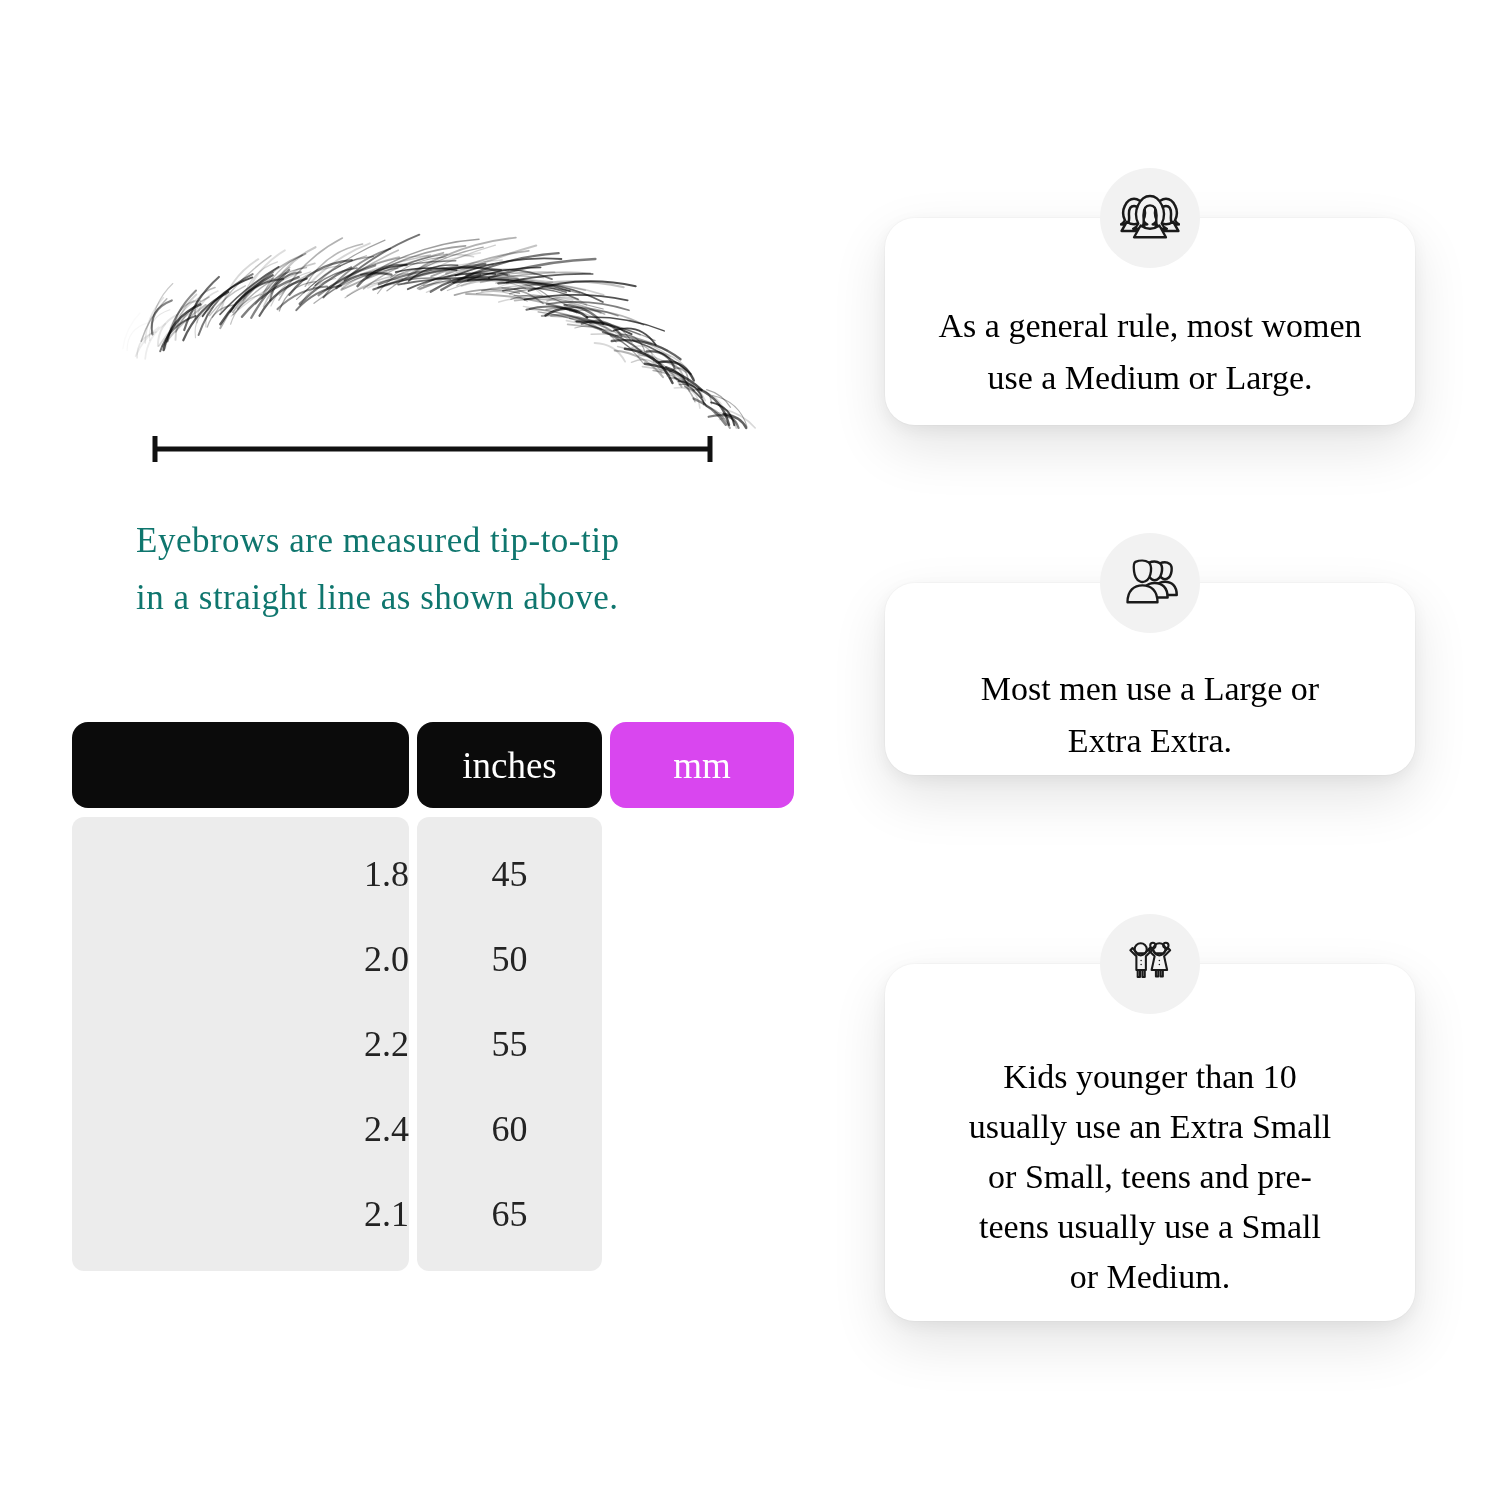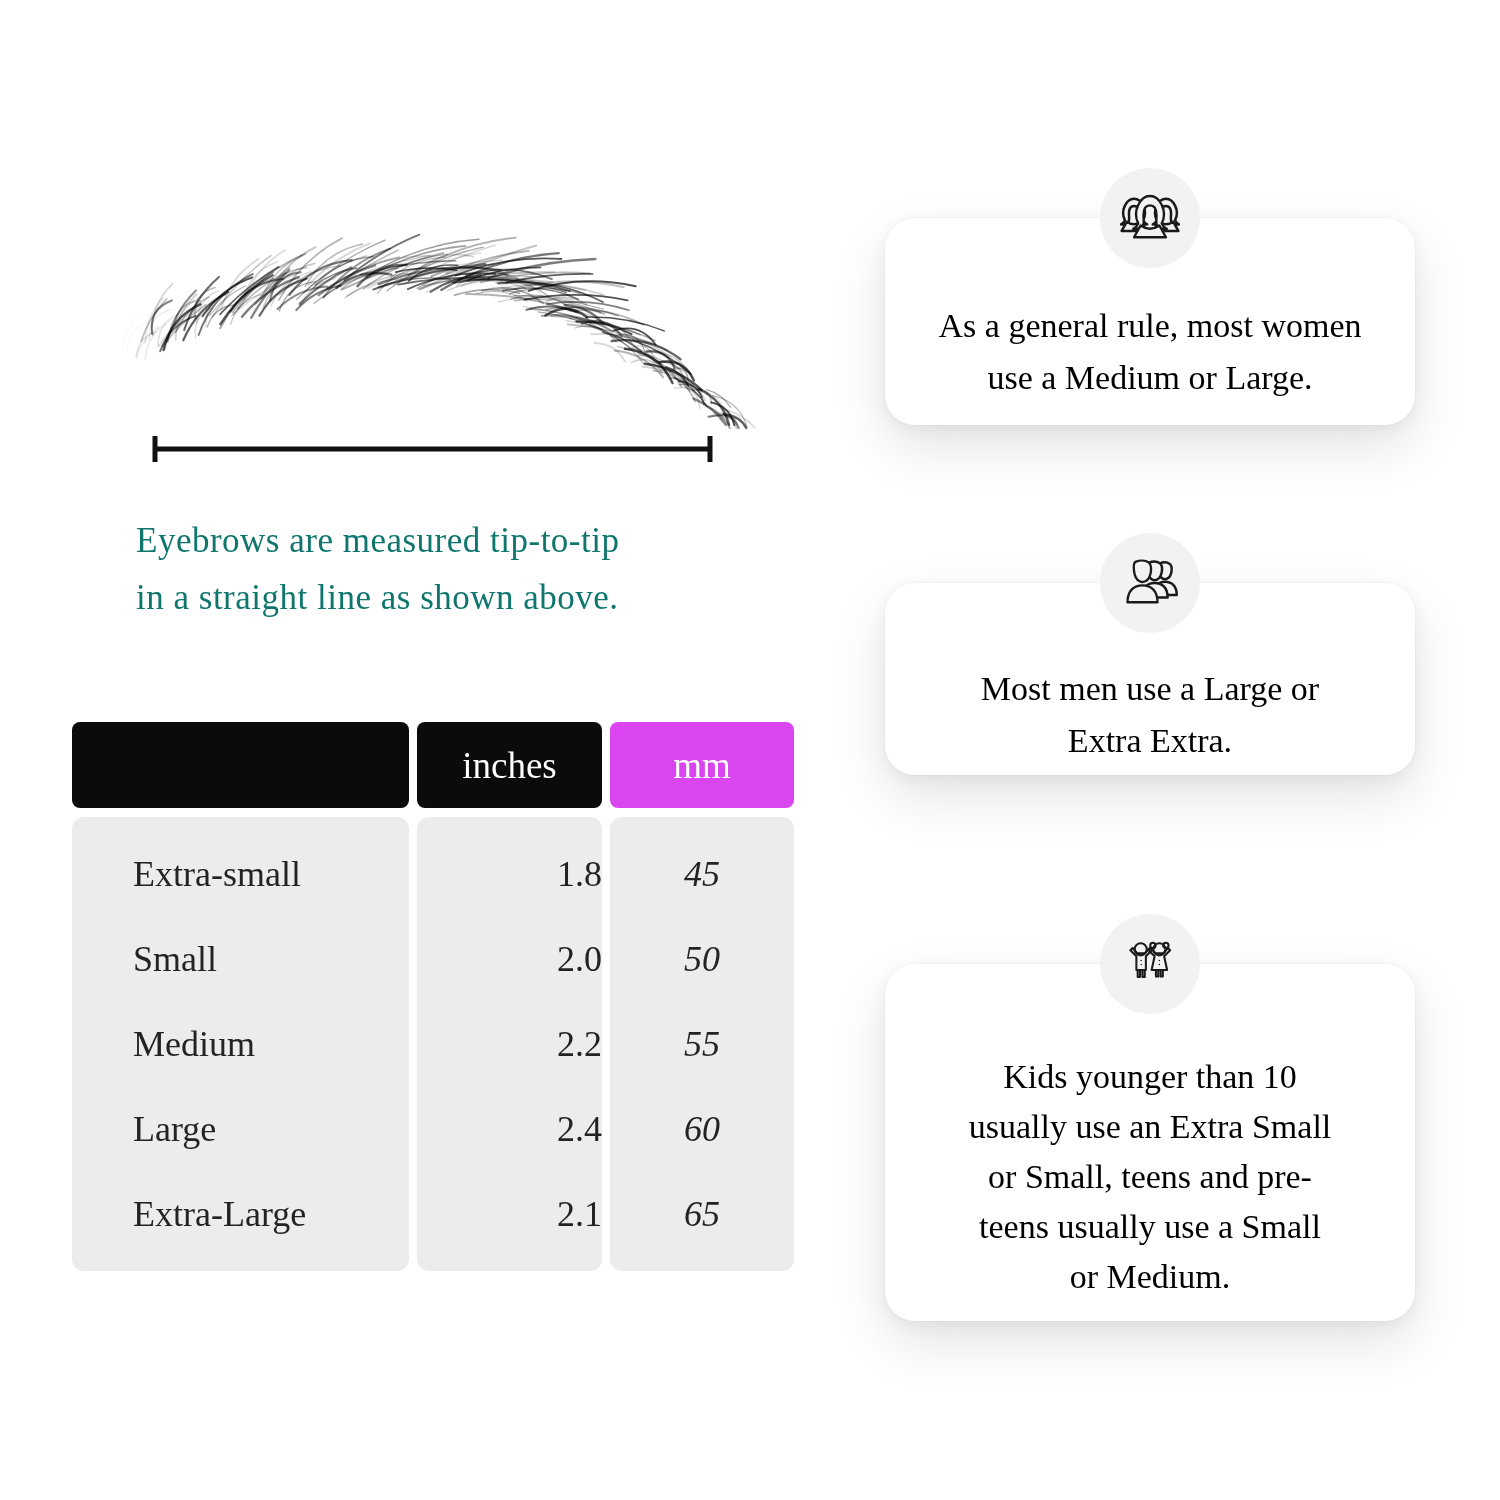--- a/index.html
+++ b/index.html
@@ -12,21 +12,21 @@
   
   .measure{position:absolute;left:150px;top:434px;width:565px;height:30px;}
 
   
   .caption{position:absolute;left:136px;top:512px;margin:0;font-size:35px;line-height:57px;
            color:#0f766e;letter-spacing:.5px;}
 
   
   .sizes{position:absolute;left:72px;top:722px;display:grid;
          grid-template-columns:337px 185px 184px;grid-template-rows:86px 454px;gap:9px 8px;}
-  .th{background:#0b0b0b;border-radius:8px;color:#ffffff;display:flex;align-items:center;
+  .th{background:#0b0b0b;border-radius:16px;color:#ffffff;display:flex;align-items:center;
       justify-content:center;font-size:37px;}
   .tb{background:#ececec;border-radius:12px;padding:14px 0;display:flex;flex-direction:column;}
   .cell{height:85px;display:flex;align-items:center;font-size:36px;color:#232323;}
   .col-names .cell{padding-left:61px;}
   .col-vals .cell{justify-content:center;}
 
   
   .card{position:absolute;left:885px;width:530px;background:#ffffff;border-radius:30px;
         box-shadow:0 22px 55px rgba(0,0,0,.11),0 5px 16px rgba(0,0,0,.05),0 0 0 1px rgba(0,0,0,.02);}
   .badge{position:absolute;left:50%;top:0;transform:translate(-50%,-50%);width:100px;height:100px;
@@ -271,35 +271,28 @@
     <line x1="5" y1="2" x2="5" y2="28" stroke="#111" stroke-width="5"></line>
     <line x1="560" y1="2" x2="560" y2="28" stroke="#111" stroke-width="5"></line>
   </svg>
 
   <p class="caption"><span>Eyebrows are measured tip-to-tip</span><br><span>in a straight line as shown above.</span></p>
 
   <div class="sizes">
     <div class="th" style="background: rgb(11, 11, 11);"></div>
     <div class="th" style="background: rgb(11, 11, 11);">inches</div>
     <div class="th" style="background: #d946ef;">mm</div>
-    <div class="tb col-names" id="col-size" style="background: rgb(236, 236, 236);">
-        <div class="cell">Extra-small</div>
-        <div class="cell">Small</div>
-        <div class="cell">Medium</div>
-        <div class="cell">Large</div>
-        <div class="cell">Extra-Large</div>
-      </div>
     <div class="tb col-vals" id="col-in" style="background: rgb(236, 236, 236); align-items: flex-end;">
         <div class="cell">1.8</div>
         <div class="cell">2.0</div>
         <div class="cell">2.2</div>
         <div class="cell">2.4</div>
         <div class="cell">2.1</div>
       </div>
-    <div class="tb col-vals" id="col-mm" style="background: rgb(236, 236, 236); font-style: italic;">
+    <div class="tb col-vals" id="col-mm" style="background: rgb(236, 236, 236);">
         <div class="cell">45</div>
         <div class="cell">50</div>
         <div class="cell">55</div>
         <div class="cell">60</div>
         <div class="cell">65</div>
       </div>
   </div>
 
   <div class="card card-women">
     <div class="badge">

